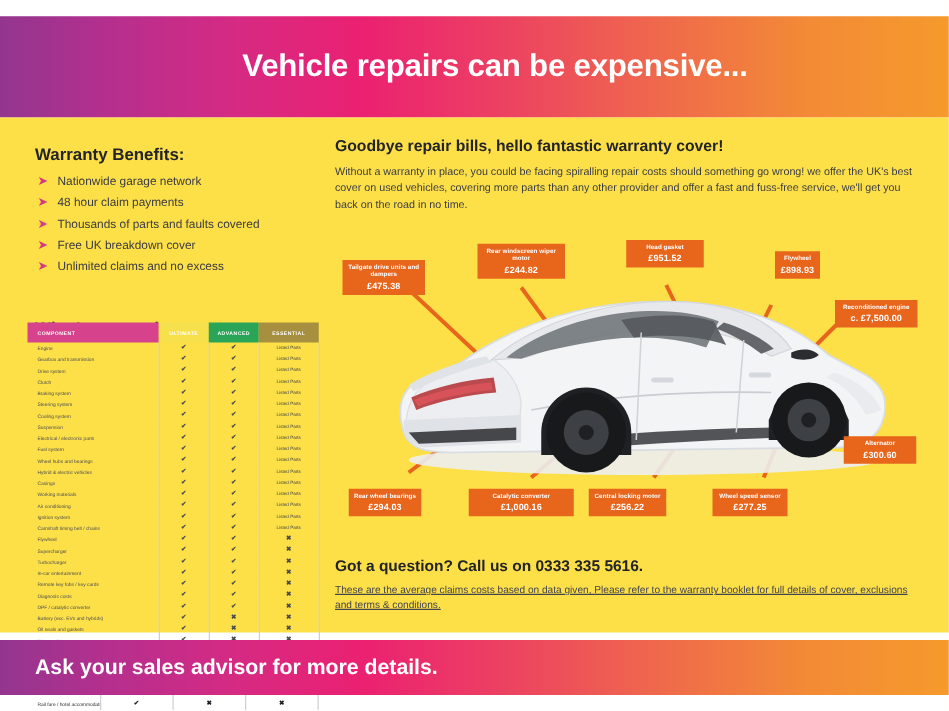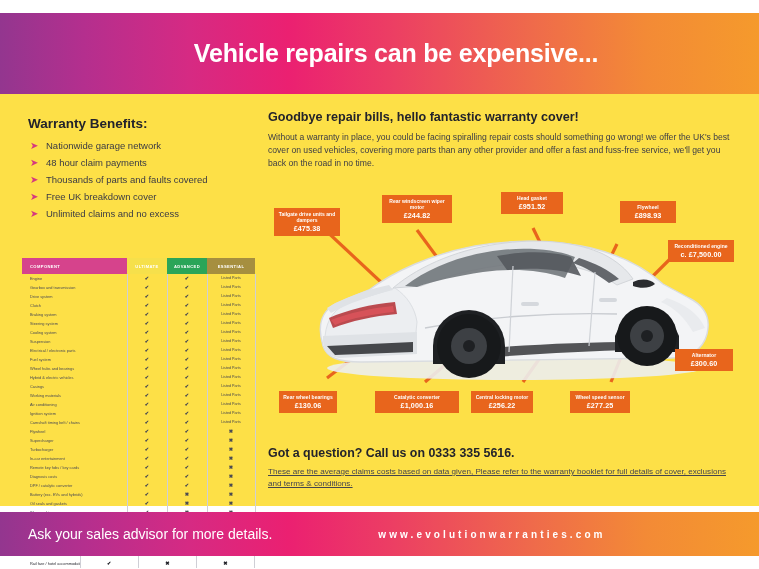--- a/index.html
+++ b/index.html
@@ -262,22 +262,22 @@
       #ec3f63 52%,
       #ef6a4b 70%,
       #f38a36 85%,
       #f59a2c 100%);
     display: flex;
     align-items: center;
   }
   .footer-left {
     margin-left: 28px;
     color: #ffffff;
-    font-size: 14px;
-    font-weight: normal;
+    font-size: 17px;
+    font-weight: bold;
   }
   .footer-right {
     margin-left: 106px;
     color: #ffffff;
     font-size: 10px;
     font-weight: bold;
     letter-spacing: 3.1px;
   }
 </style>
 </head>
@@ -616,38 +616,38 @@
     <div class="callout" style="left:117px; top:9px;  width:70px;">
       <span>Rear windscreen wiper motor</span>
       <span class="price">£244.82</span>
     </div>
 
     <div class="callout" style="left:236px; top:6px;  width:62px;">
       <span>Head gasket</span>
       <span class="price">£951.52</span>
     </div>
 
-    <div class="callout" style="left:355px; top:15px; width:56px;">
+    <div class="callout" style="left:355px; top:15px; width:36px;">
       <span>Flywheel</span>
       <span class="price">£898.93</span>
     </div>
 
     <div class="callout" style="left:403px; top:54px; width:66px;text-align:center;">
       <span>Reconditioned engine</span>
       <span class="price">c. £7,500.00</span>
     </div>
 
     <div class="callout" style="left:410px; top:163px; width:58px;">
       <span>Alternator</span>
       <span class="price">£300.60</span>
     </div>
 
     <div class="callout" style="left:14px;  top:205px; width:58px;">
       <span>Rear wheel bearings</span>
-      <span class="price">£130.06</span>
+      <span class="price">£294.03</span>
     </div>
 
     <div class="callout" style="left:110px; top:205px; width:84px;">
       <span>Catalytic converter</span>
       <span class="price">£1,000.16</span>
     </div>
 
     <div class="callout" style="left:206px; top:205px; width:62px;">
       <span>Central locking motor</span>
       <span class="price">£256.22</span>
@@ -660,14 +660,13 @@
   </div>
 
   <div class="contact">
     <div class="contact-heading">Got a question? Call us on 0333 335 5616.</div>
     <p class="contact-note">These are the average claims costs based on data given, Please refer to the warranty booklet for full details of cover, exclusions and terms &amp; conditions.</p>
   </div>
 </div>
 
 <div class="footer-banner">
   <div class="footer-left">Ask your sales advisor for more details.</div>
-  <div class="footer-right">www.evolutionwarranties.com</div>
 </div>
 
 </body></html>

